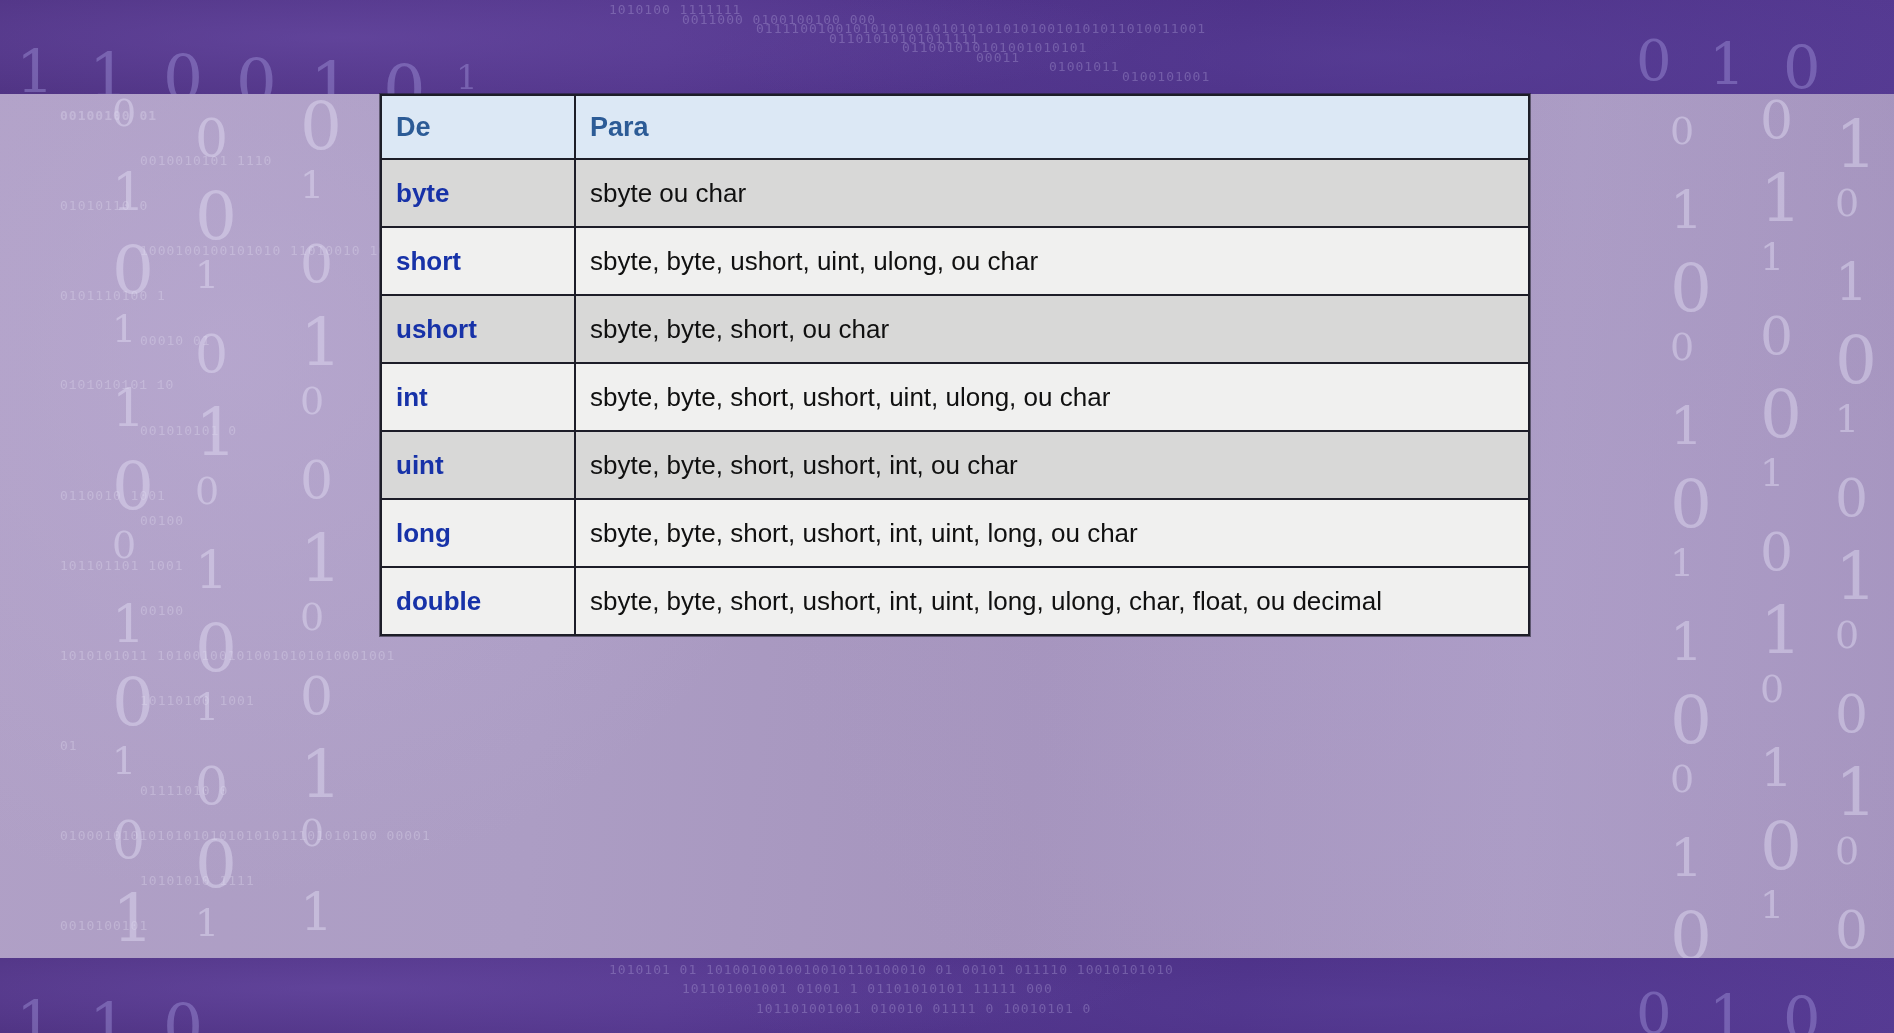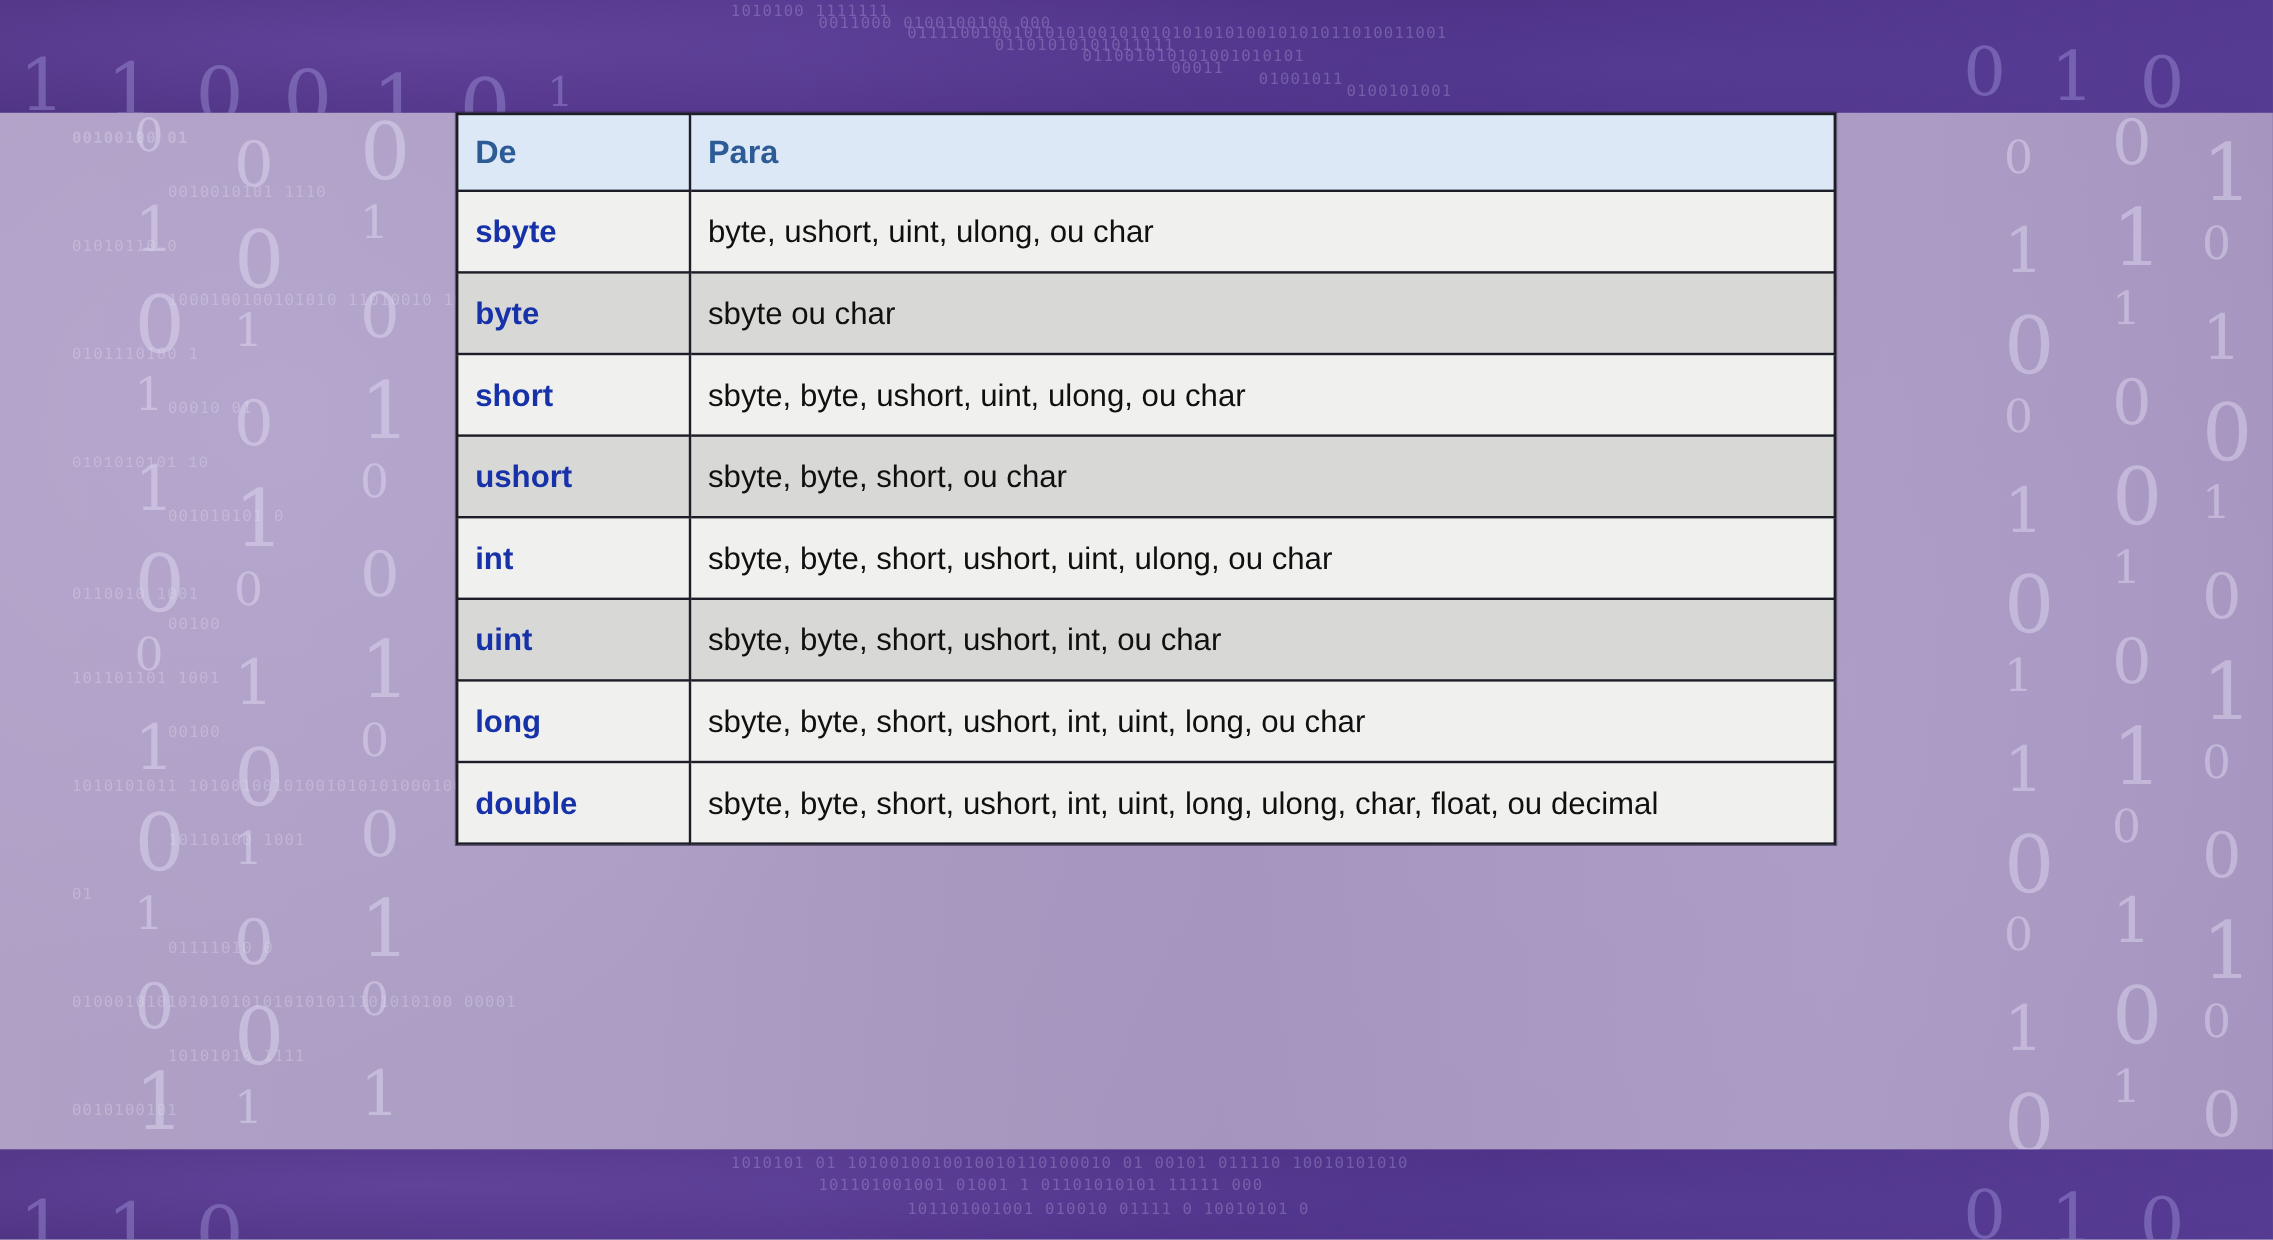--- a/index.html
+++ b/index.html
@@ -256,24 +256,20 @@
         <col class="c1">
         <col class="c2">
       </colgroup>
     <thead>
       <tr>
         <th>De</th>
         <th>Para</th>
       </tr>
     </thead>
     <tbody>
-        <tr class="odd">
-          <td class="from-cell">sbyte</td>
-          <td class="to-cell">byte, ushort, uint, ulong, ou char</td>
-        </tr>
         <tr class="even">
           <td class="from-cell">byte</td>
           <td class="to-cell">sbyte ou char</td>
         </tr>
         <tr class="odd">
           <td class="from-cell">short</td>
           <td class="to-cell">sbyte, byte, ushort, uint, ulong, ou char</td>
         </tr>
         <tr class="even">
           <td class="from-cell">ushort</td>

